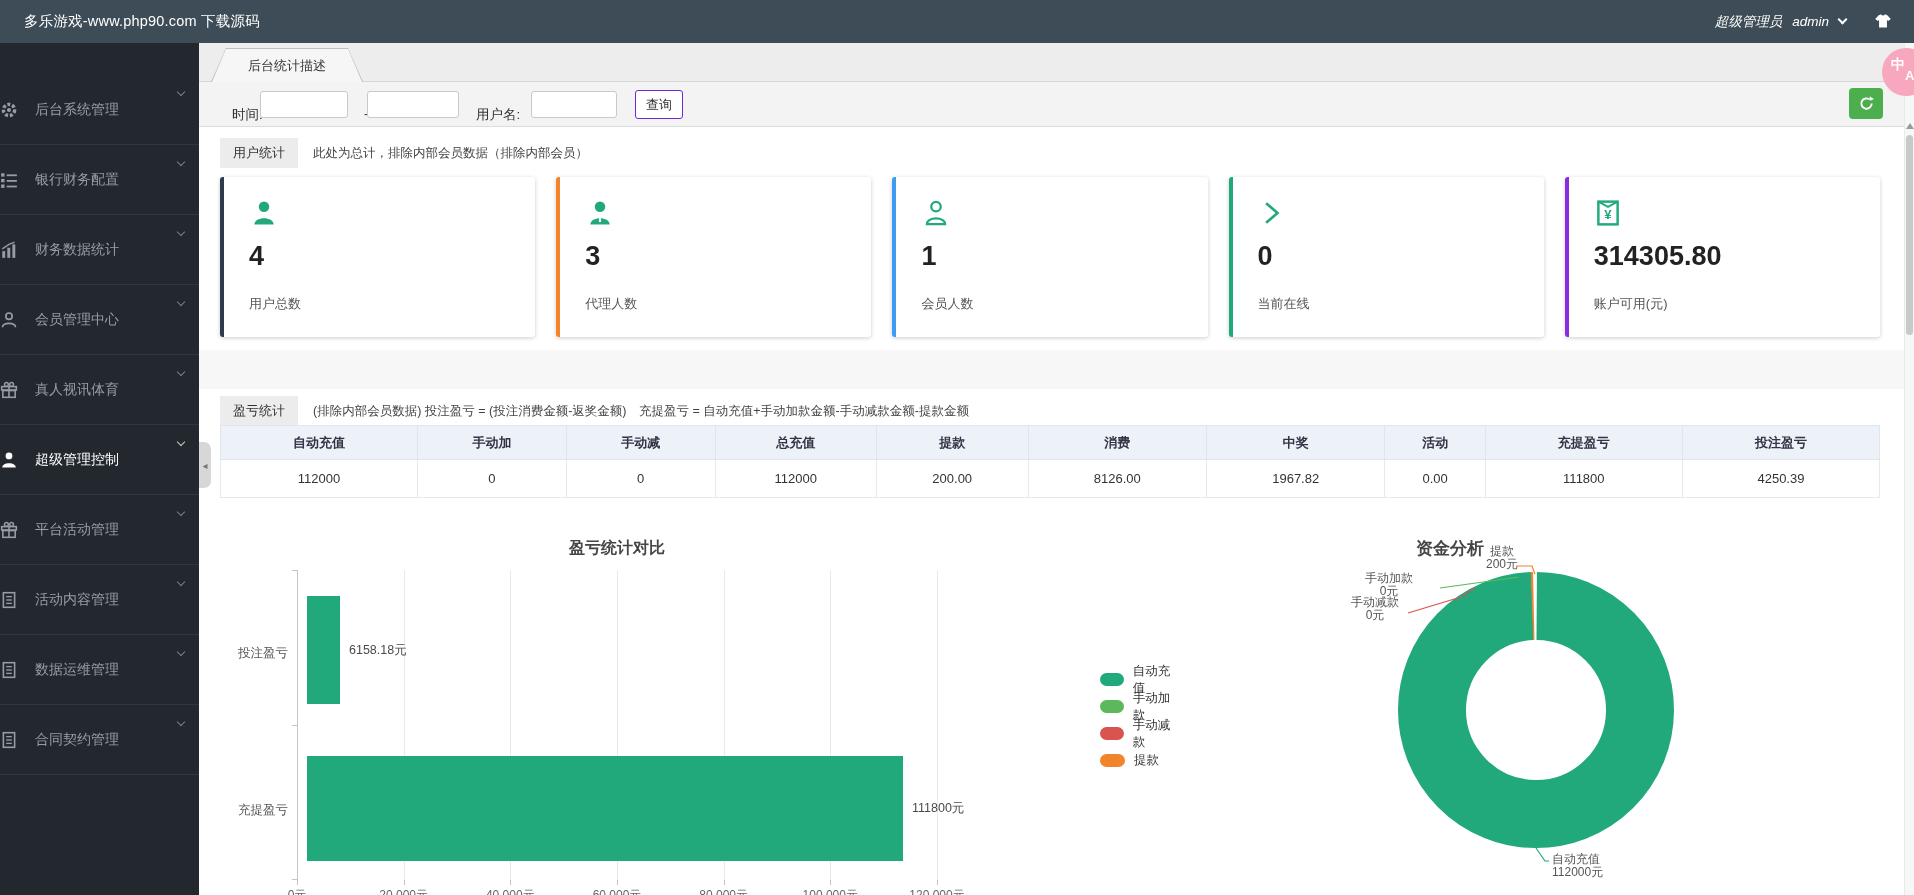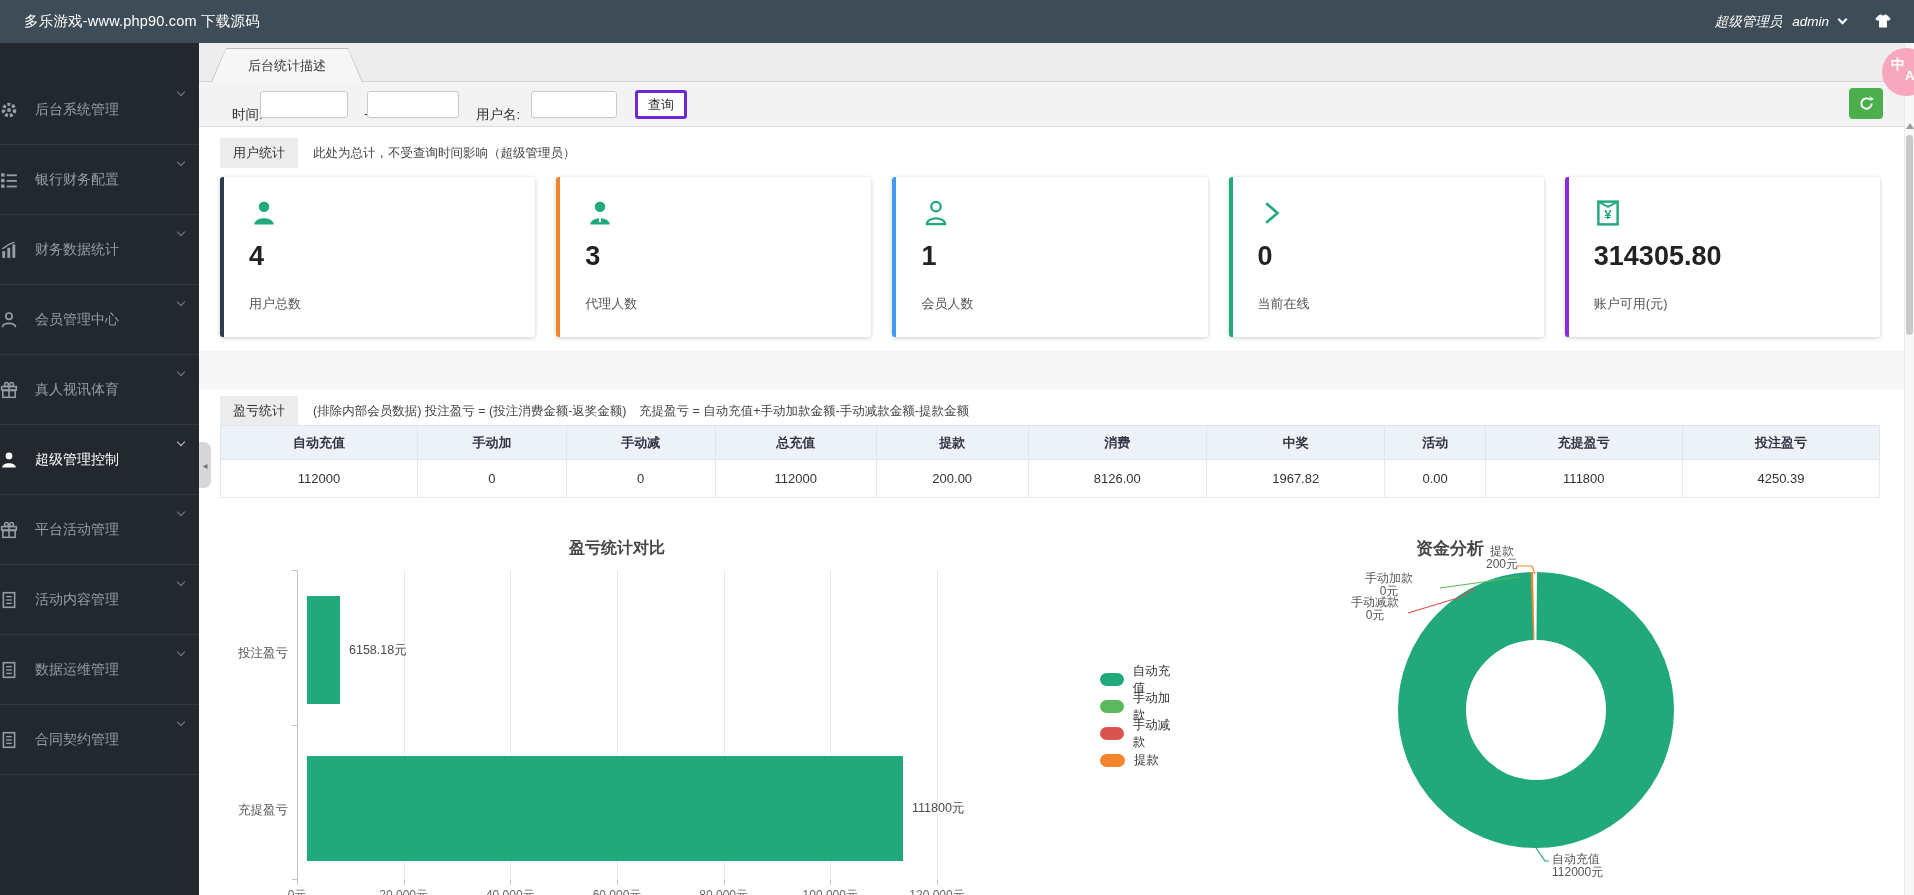--- a/index.html
+++ b/index.html
@@ -40,21 +40,21 @@
   .tab-inner { position:absolute; left:1px; right:1px; top:1px; bottom:0;
     clip-path:polygon(14px 0, calc(100% - 14px) 0, 100% 100%, 0 100%);
     background:#f6f6f6; display:flex; align-items:center; justify-content:center;
     font-size:13px; color:#333; }
   .filterbar { position:absolute; left:0; top:39px; right:0; height:45px;
     background:#f3f3f3; border-bottom:1px solid #dcdcdc; font-size:13.5px; color:#333; }
   .filterbar .flabel { position:absolute; top:24px;margin-left:6px; }
   .finput { position:absolute; top:9px; height:27px; background:#fff;
     border:1px solid #c9c9c9; border-radius:3px; padding:0 6px; font-size:13px; }
   .query-btn { position:absolute; top:8px; height:29px; padding:0 10px;
-    background:#fff; border:3px solid #6d28d9; border-radius:3px;
+    background:#fff; border:1px solid #6d28d9; border-radius:3px;
     font-size:13px; color:#333; cursor:pointer; }
   .refresh-btn { position:absolute; right:31px; top:45px; width:34px; height:31px;
     background:#4cae4c; border:none; border-radius:4px; cursor:pointer;
     display:flex; align-items:center; justify-content:center; }
   
   .content { position:absolute; left:0; top:84px; right:10px; bottom:0; background:#fff; }
   .section-gap { position:absolute; left:0; right:0; top:223px; height:39px; background:#f7f7f7; }
   .section-head { position:absolute; left:21px; display:flex; align-items:center; gap:15px; }
   .badge { background:#ececec; font-size:13px; font-weight:normal; color:#333;
     padding:6px 13px; }
@@ -282,21 +282,21 @@
         <path d="M14.5 9 a5.5 5.5 0 1 1 -1.9 -4.1" stroke="#fff" stroke-width="2" fill="none"></path>
         <polygon points="12.2,1.3 13.2,6 16.8,4.3" fill="#fff"></polygon>
       </svg>
   </button>
 
   <div class="content">
     <div class="section-gap"></div>
 
     <div class="section-head" style="top:11px;">
       <span class="badge">用户统计</span>
-      <span class="note">此处为总计，不受查询时间影响（超级管理员）</span>
+      <span class="note">此处为总计，排除内部会员数据（排除内部会员）</span>
     </div>
 
     <div class="cards">
       <div class="card" style="border-left-color: rgb(46, 59, 78);">
         <span class="c-icon"><svg width="30" height="28" viewBox="0 0 16 16">
               <circle cx="8" cy="4.4" r="3" fill="#21a97c"></circle>
               <path d="M2.5 14.6 C2.5 9.8 13.5 9.8 13.5 14.6 Z" fill="#21a97c"></path>
             </svg></span>
         <div class="c-value">4</div>
         <div class="c-label">用户总数</div>

